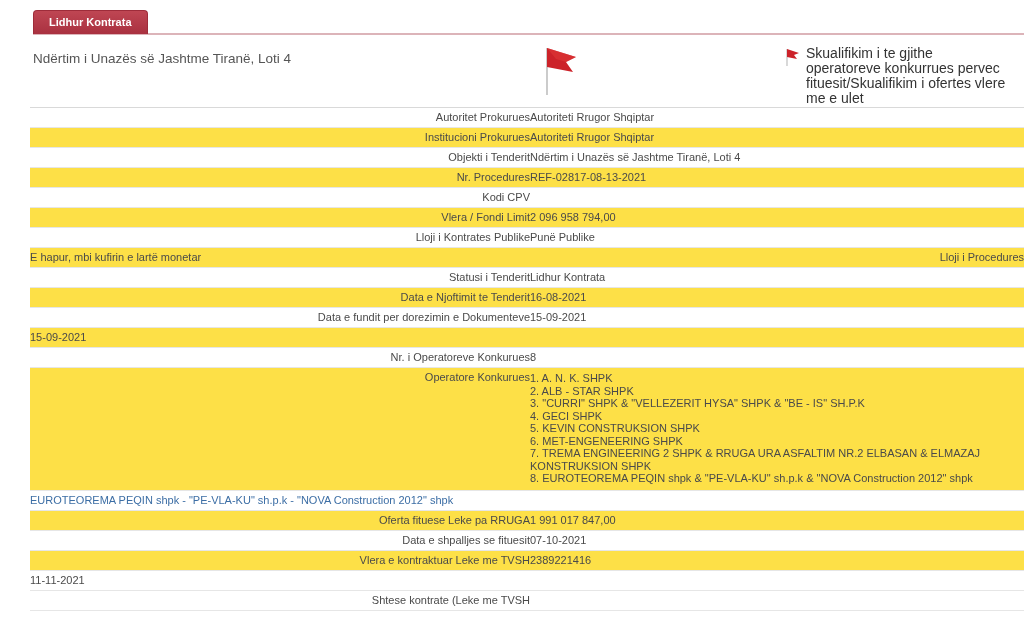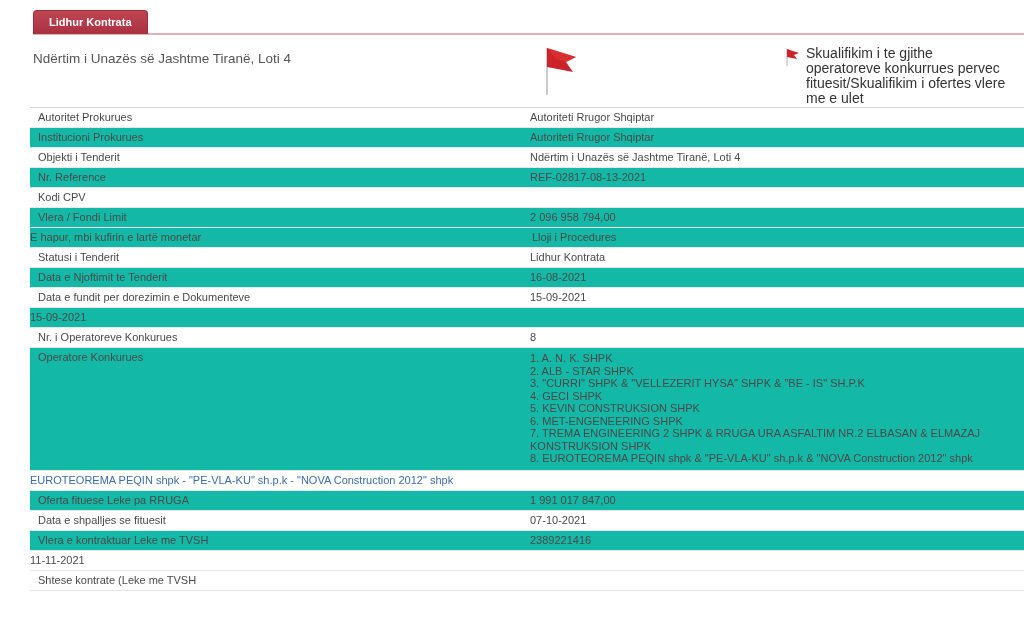--- a/index.html
+++ b/index.html
@@ -50,23 +50,23 @@
     position: absolute; top: 107px; left: 30px; right: 0;
     border-top: 1px solid #d9d9d9;
     font-size: 11px;
   }
   .row {
     display: flex;
     min-height: 20px;
     border-bottom: 1px solid #e6e6e6;
     background: #ffffff;
   }
-  .row.alt { background: #14b8a6; }
+  .row.alt { background: #fde047; }
   .cell { line-height: 19px; }
-  .cell.label { width: 500px; flex: 0 0 500px; padding-left: 8px; color: #4a4a4a; }
+  .cell.label { width: 500px; flex: 0 0 500px; padding-left: 8px; color: #4a4a4a; text-align: right; }
   .cell.value { flex: 1; color: #4a4a4a; white-space: pre-line; }
   .cell.value.multi { line-height: 12.5px; padding: 4px 0 5px 0; }
   .cell.value a { color: #3c6ea5; text-decoration: none; }
 </style>
 </head>
 <body>
 
 <div class="page">
 
   <div class="tabbar">
@@ -103,30 +103,34 @@
       </div>
       <div class="row alt">
         <div class="cell label">Institucioni Prokurues</div>
         <div class="cell value">Autoriteti Rrugor Shqiptar</div>
       </div>
       <div class="row">
         <div class="cell label">Objekti i Tenderit</div>
         <div class="cell value">Ndërtim i Unazës së Jashtme Tiranë, Loti 4</div>
       </div>
       <div class="row alt">
-        <div class="cell label">Nr. Reference</div>
+        <div class="cell label">Nr. Procedures</div>
         <div class="cell value">REF-02817-08-13-2021</div>
       </div>
       <div class="row">
         <div class="cell label">Kodi CPV</div>
         <div class="cell value"></div>
       </div>
       <div class="row alt">
         <div class="cell label">Vlera / Fondi Limit</div>
         <div class="cell value">2 096 958 794,00</div>
+      </div>
+      <div class="row">
+        <div class="cell label">Lloji i Kontrates Publike</div>
+        <div class="cell value">Punë Publike</div>
       </div>
       <div class="row alt">
         <div class="cell value">E hapur, mbi kufirin e lartë monetar</div>
         <div class="cell label">Lloji i Procedures</div>
       </div>
       <div class="row">
         <div class="cell label">Statusi i Tenderit</div>
         <div class="cell value">Lidhur Kontrata</div>
       </div>
       <div class="row alt">

